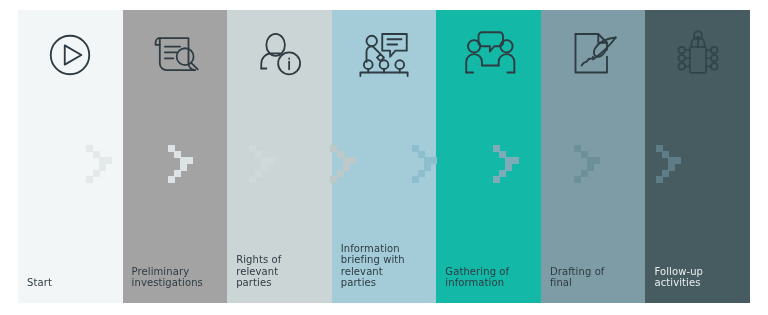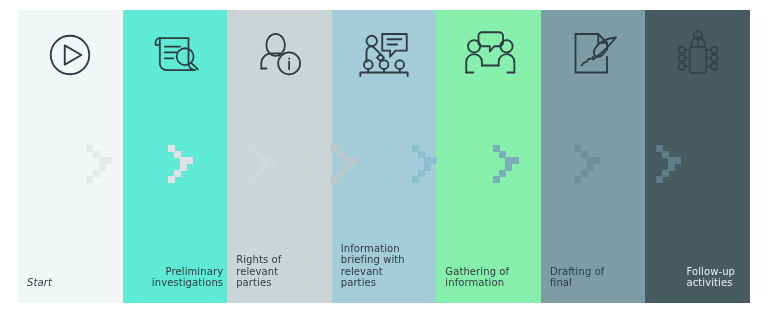--- a/index.html
+++ b/index.html
@@ -8,40 +8,40 @@
   #stage{position:relative;width:768px;height:315px;background:#ffffff;}
   #track{position:absolute;left:18px;top:10px;width:732px;height:293px;display:flex;}
   .panel{position:relative;flex:1 1 0;height:100%;box-sizing:border-box;
          display:flex;flex-direction:column;align-items:flex-start;}
   .icon-wrap{position:absolute;left:0;right:0;top:14px;height:62px;
              display:flex;align-items:center;justify-content:center;}
   .icon-wrap svg{display:block;}
   .label{position:absolute;left:9px;right:4px;bottom:14px;
          font-size:10px;line-height:11.6px;color:#2e3b42;
          letter-spacing:.1px;white-space:pre-line;}
-  .label.dark{color:#e9eef0;margin-left:32px;}
+  .label.dark{color:#e9eef0;}
   .chev{position:absolute;top:145px;width:26px;height:40px;
         transform:translateX(-13px);pointer-events:none;}
   .chev i{position:absolute;display:block;width:7px;height:7px;}
 </style>
 </head>
 <body>
 
 <div id="stage">
   <div id="track">
-      <div class="panel" style="background: rgb(242, 246, 246); font-style: italic;">
+      <div class="panel" style="background: rgb(242, 246, 246);">
         <div class="icon-wrap">
           <svg width="56" height="56" viewBox="0 0 64 64" fill="none" stroke="#2e3b42" stroke-width="2.1" stroke-linecap="round" stroke-linejoin="round">
             <circle cx="32" cy="32" r="22"></circle>
             <path d="M26 21 L45 32 L26 43 Z"></path>
           </svg>
         </div>
         <div class="label">Start</div>
       </div>
-      <div class="panel" style="background: #5eead4; text-align: right;">
+      <div class="panel" style="background: #a3a3a3;">
         <div class="icon-wrap">
           <svg width="58" height="54" viewBox="0 0 64 64" fill="none" stroke="#2e3b42" stroke-width="2.1" stroke-linecap="round" stroke-linejoin="round">
             <path d="M14 12 h34 v30 a8 8 0 0 0 8 8 H22 a8 8 0 0 1-8-8 Z"></path>
             <path d="M14 12 a5 5 0 0 0-5 5 v3 h5"></path>
             <path d="M20 22 h18 M20 29 h14 M20 36 h10"></path>
             <circle cx="44" cy="34" r="10"></circle>
             <path d="M51.5 41.5 L59 49"></path>
           </svg>
         </div>
         <div class="label">Preliminary
@@ -75,21 +75,21 @@
             <circle cx="50" cy="43" r="5"></circle>
             <path d="M5 56 v-4 h54 v4"></path>
             <path d="M14 52 v-4 M32 52 v-4 M50 52 v-4"></path>
           </svg>
         </div>
         <div class="label">Information
 briefing with
 relevant
 parties</div>
       </div>
-      <div class="panel" style="background: #86efac;">
+      <div class="panel" style="background: #14b8a6;">
         <div class="icon-wrap">
           <svg width="58" height="56" viewBox="0 0 64 64" fill="none" stroke="#2e3b42" stroke-width="2.1" stroke-linecap="round" stroke-linejoin="round">
             <path d="M24 6 h20 a4 4 0 0 1 4 4 v8 a4 4 0 0 1-4 4 h-6 l-5 6 v-6 h-9 a4 4 0 0 1-4-4 v-8 a4 4 0 0 1 4-4 Z"></path>
             <circle cx="15" cy="22" r="7"></circle>
             <circle cx="52" cy="22" r="7"></circle>
             <path d="M6 52 v-12 a9 9 0 0 1 9-9 a9 9 0 0 1 9 9 v4"></path>
             <path d="M6 52 h8"></path>
             <path d="M61 52 v-12 a9 9 0 0 0-9-9 a9 9 0 0 0-9 9 v4"></path>
             <path d="M61 52 h-8"></path>
             <path d="M24 44 h19"></path>

